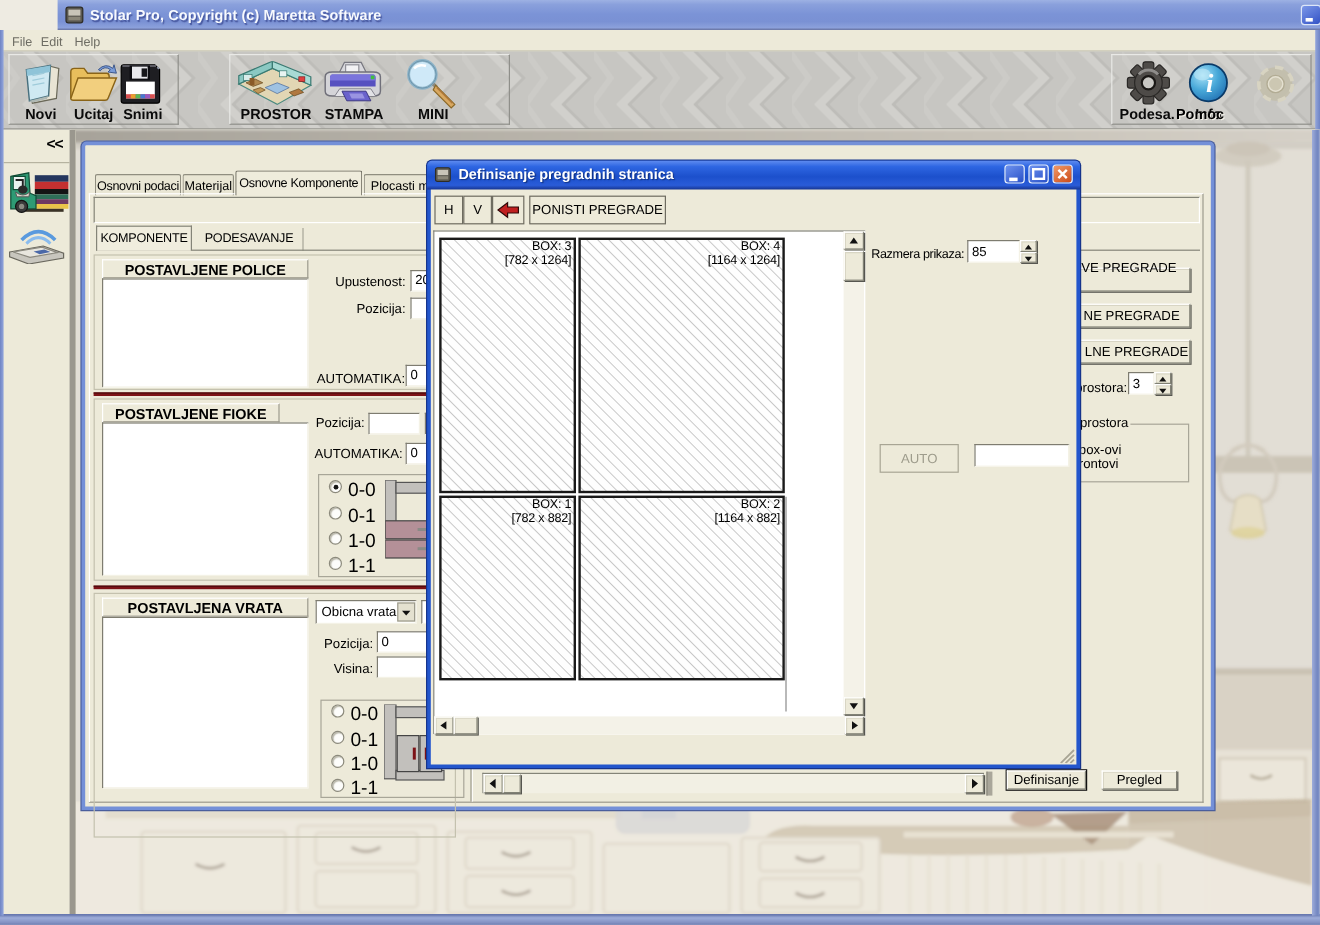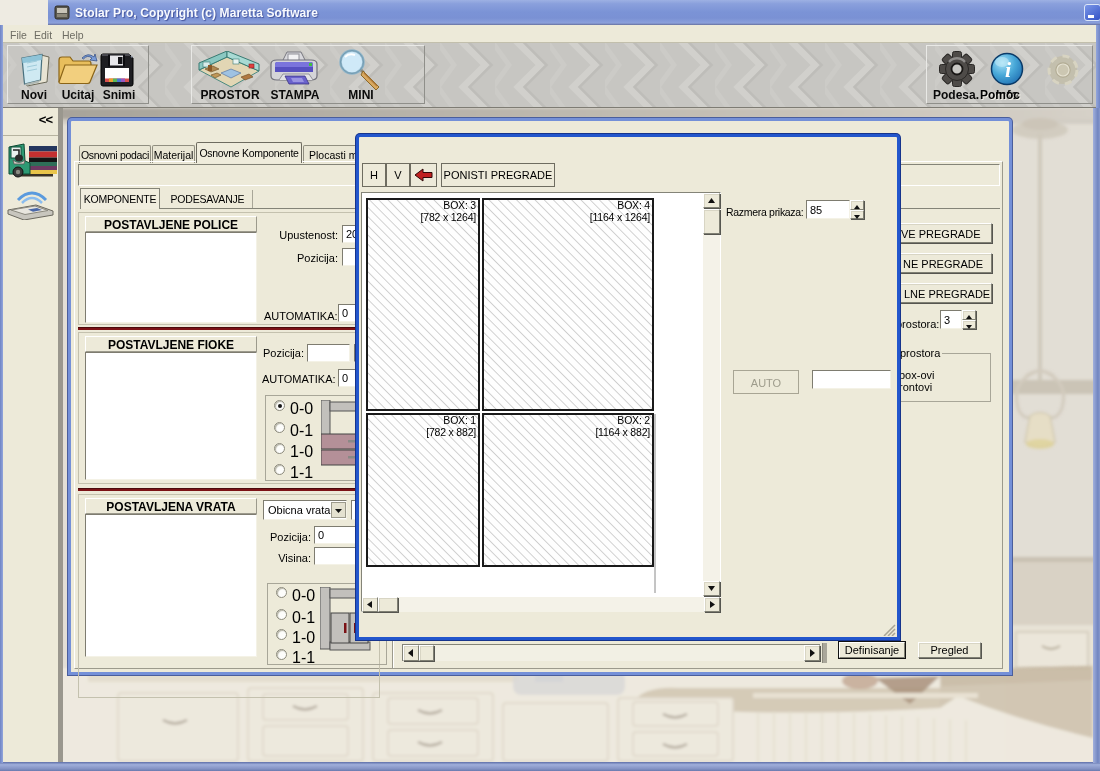--- a/index.html
+++ b/index.html
@@ -313,21 +313,21 @@
         <span class="abs" style="left:197px;top:16px;width:62px;text-align:right">Upustenost:</span>
         <div class="abs tb" style="left:263px;top:12px;width:44px;height:18px;padding:2px 0 0 3px">20</div>
         <span class="abs" style="left:197px;top:39px;width:62px;text-align:right">Pozicija:</span>
         <div class="abs tb" style="left:263px;top:35px;width:44px;height:18px"></div>
         <span class="abs" style="left:185px;top:97px;width:72px;text-align:right">AUTOMATIKA:</span>
         <div class="abs tb" style="left:259px;top:91px;width:22px;height:18px;padding:2px 0 0 3px">0</div>
       </div>
       <div class="abs" style="left:3px;top:165px;width:302px;height:3px;background:#7C1216;border-top:1px solid #4A0A0C"></div>
 
       <div class="abs" style="left:3px;top:170px;width:302px;height:152px;border:1px solid #C4C1AE">
-        <div class="abs hdr" style="left:6px;top:3px;width:172px;height:16px;padding-top:1px">POSTAVLJENE FIOKE</div>
+        <div class="abs hdr" style="left:6px;top:3px;width:148px;height:16px;padding-top:1px">POSTAVLJENE FIOKE</div>
         <div class="abs tb" style="left:6px;top:19px;width:172px;height:128px"></div>
         <span class="abs" style="left:180px;top:14px;width:45px;text-align:right">Pozicija:</span>
         <div class="abs tb" style="left:228px;top:11px;width:43px;height:18px"></div>
         <div class="abs tb" style="left:275px;top:11px;width:40px;height:18px"></div>
         <span class="abs" style="left:183px;top:40px;width:72px;text-align:right">AUTOMATIKA:</span>
         <div class="abs tb" style="left:259px;top:36px;width:24px;height:18px;padding:2px 0 0 3px">0</div>
         <div class="abs" style="left:186px;top:62px;width:120px;height:86px;border:1px solid #A8A698">
           <div class="radio sel" style="left:8px;top:4px"></div>
             <span class="abs rlb" style="left:24px;top:4px">0-0</span>
           <div class="radio" style="left:8px;top:26px"></div>
@@ -377,21 +377,21 @@
             <rect x="10" y="55" width="40" height="8" fill="#C2C0BC" stroke="#555"></rect>
             <rect x="11" y="26" width="18" height="30" fill="#C2C0BC" stroke="#444"></rect>
             <rect x="30" y="26" width="18" height="30" fill="#C2C0BC" stroke="#444"></rect>
             <rect x="24" y="36" width="2.5" height="10" fill="#7C1216"></rect>
             <rect x="34" y="36" width="2.5" height="10" fill="#7C1216"></rect>
           </svg>
         </div>
       </div>
 
       <div class="abs btn" style="left:790px;top:61px;width:127px;height:20px"></div>
-      <span class="abs" style="left:826px;top:66px;font-size:11px">VE PREGRADE</span>
+      <span class="abs" style="left:826px;top:56px;font-size:11px">VE PREGRADE</span>
       <div class="abs btn" style="left:790px;top:91px;width:127px;height:20px"></div>
       <span class="abs" style="left:828px;top:96px;font-size:11px">NE PREGRADE</span>
       <div class="abs btn" style="left:790px;top:121px;width:127px;height:20px"></div>
       <span class="abs" style="left:829px;top:126px;font-size:11px">LNE PREGRADE</span>
       <span class="abs" style="left:821px;top:156px">prostora:</span>
       <div class="abs tb" style="left:865px;top:148px;width:22px;height:19px;padding:3px 0 0 3px">3</div>
       <div class="abs" style="left:887px;top:148px;width:14px;height:19px">
         <div class="abs btn" style="left:0;top:0;width:14px;height:10px"><svg width="12" height="8">
               <path d="M6 2 L9 6 L3 6 Z" fill="#111"></path>
             </svg></div>
@@ -414,20 +414,37 @@
       <div class="abs btn" style="left:401px;top:0;width:16px;height:16px"><svg width="14" height="14">
             <path d="M5 3 L10 7 L5 11 Z" fill="#111"></path>
           </svg></div>
     </div>
     <div class="abs" style="left:751px;top:522px;width:5px;height:20px;background:#A9A69A;border-left:1px solid #8A887C"></div>
     <div class="abs btn" style="left:768px;top:521px;width:66px;height:16px;padding-top:1px;box-shadow:0 0 0 1px #111">Definisanje</div>
     <div class="abs btn" style="left:847px;top:521px;width:63px;height:16px;padding-top:1px">Pregled</div>
   </div>
 
   <div class="abs" id="dialog" style="left:356px;top:26px;width:544px;height:506px;background:#EDEAD9;border:3px solid #2356CC;border-radius:4px 4px 0 0;box-shadow:0 0 0 1px #16348C">
+    <div class="abs" style="left:-3px;top:-3px;width:544px;height:24px;border-radius:4px 4px 0 0;background:linear-gradient(180deg,#5E8BF0 0%,#2E66E2 20%,#1C50CC 55%,#2A5CD8 85%,#16348F 100%)">
+      <svg class="abs" style="left:6px;top:4px" width="15" height="15" viewBox="0 0 17 17">
+        <rect x="1" y="2" width="14" height="13" rx="2" fill="#5A5850" stroke="#2E2C26"></rect>
+        <rect x="3" y="4" width="10" height="5" fill="#C8C4B8"></rect>
+        <rect x="3" y="10" width="10" height="3" fill="#8A8678"></rect>
+      </svg>
+      <span style="position:absolute;left:26px;top:4px;font-weight:bold;font-size:12px;color:#FFFFFF;text-shadow:1px 1px 1px #10307E">Definisanje pregradnih stranica</span>
+      <div class="winbtn" style="left:481px;top:3px;width:17px;height:16px;background:linear-gradient(145deg,#6E92EE,#2850C8)"><svg width="15" height="14">
+            <rect x="3" y="10" width="7" height="3" fill="#fff"></rect>
+          </svg></div>
+      <div class="winbtn" style="left:501px;top:3px;width:17px;height:16px;background:linear-gradient(145deg,#6E92EE,#2850C8)"><svg width="15" height="14">
+            <rect x="3" y="3" width="9" height="8" fill="none" stroke="#fff" stroke-width="2"></rect>
+          </svg></div>
+      <div class="winbtn" style="left:521px;top:3px;width:17px;height:16px;background:linear-gradient(145deg,#F09A6A,#CC4A18)"><svg width="15" height="14">
+            <path d="M4 3.5 L11 10.5 M11 3.5 L4 10.5" stroke="#fff" stroke-width="2"></path>
+          </svg></div>
+    </div>
 
     <div class="abs" style="left:3px;top:26px;width:24px;height:24px;background:#EDEAD9;border:1px solid #6E6C60;text-align:center;padding-top:5px">H</div>
     <div class="abs" style="left:27px;top:26px;width:24px;height:24px;background:#EDEAD9;border:1px solid #6E6C60;text-align:center;padding-top:5px">V</div>
     <div class="abs" style="left:51px;top:26px;width:27px;height:24px;background:#EDEAD9;border:1px solid #6E6C60">
       <svg width="25" height="22">
           <path d="M4 11 L12 5 L12 8.5 L21 8.5 L21 13.5 L12 13.5 L12 17 Z" fill="#C02020" stroke="#300808" stroke-width="1"></path>
         </svg>
     </div>
     <div class="abs" style="left:82px;top:26px;width:114px;height:24px;background:#EDEAD9;border:1px solid #6E6C60;text-align:center;padding-top:5px">PONISTI PREGRADE</div>
 

